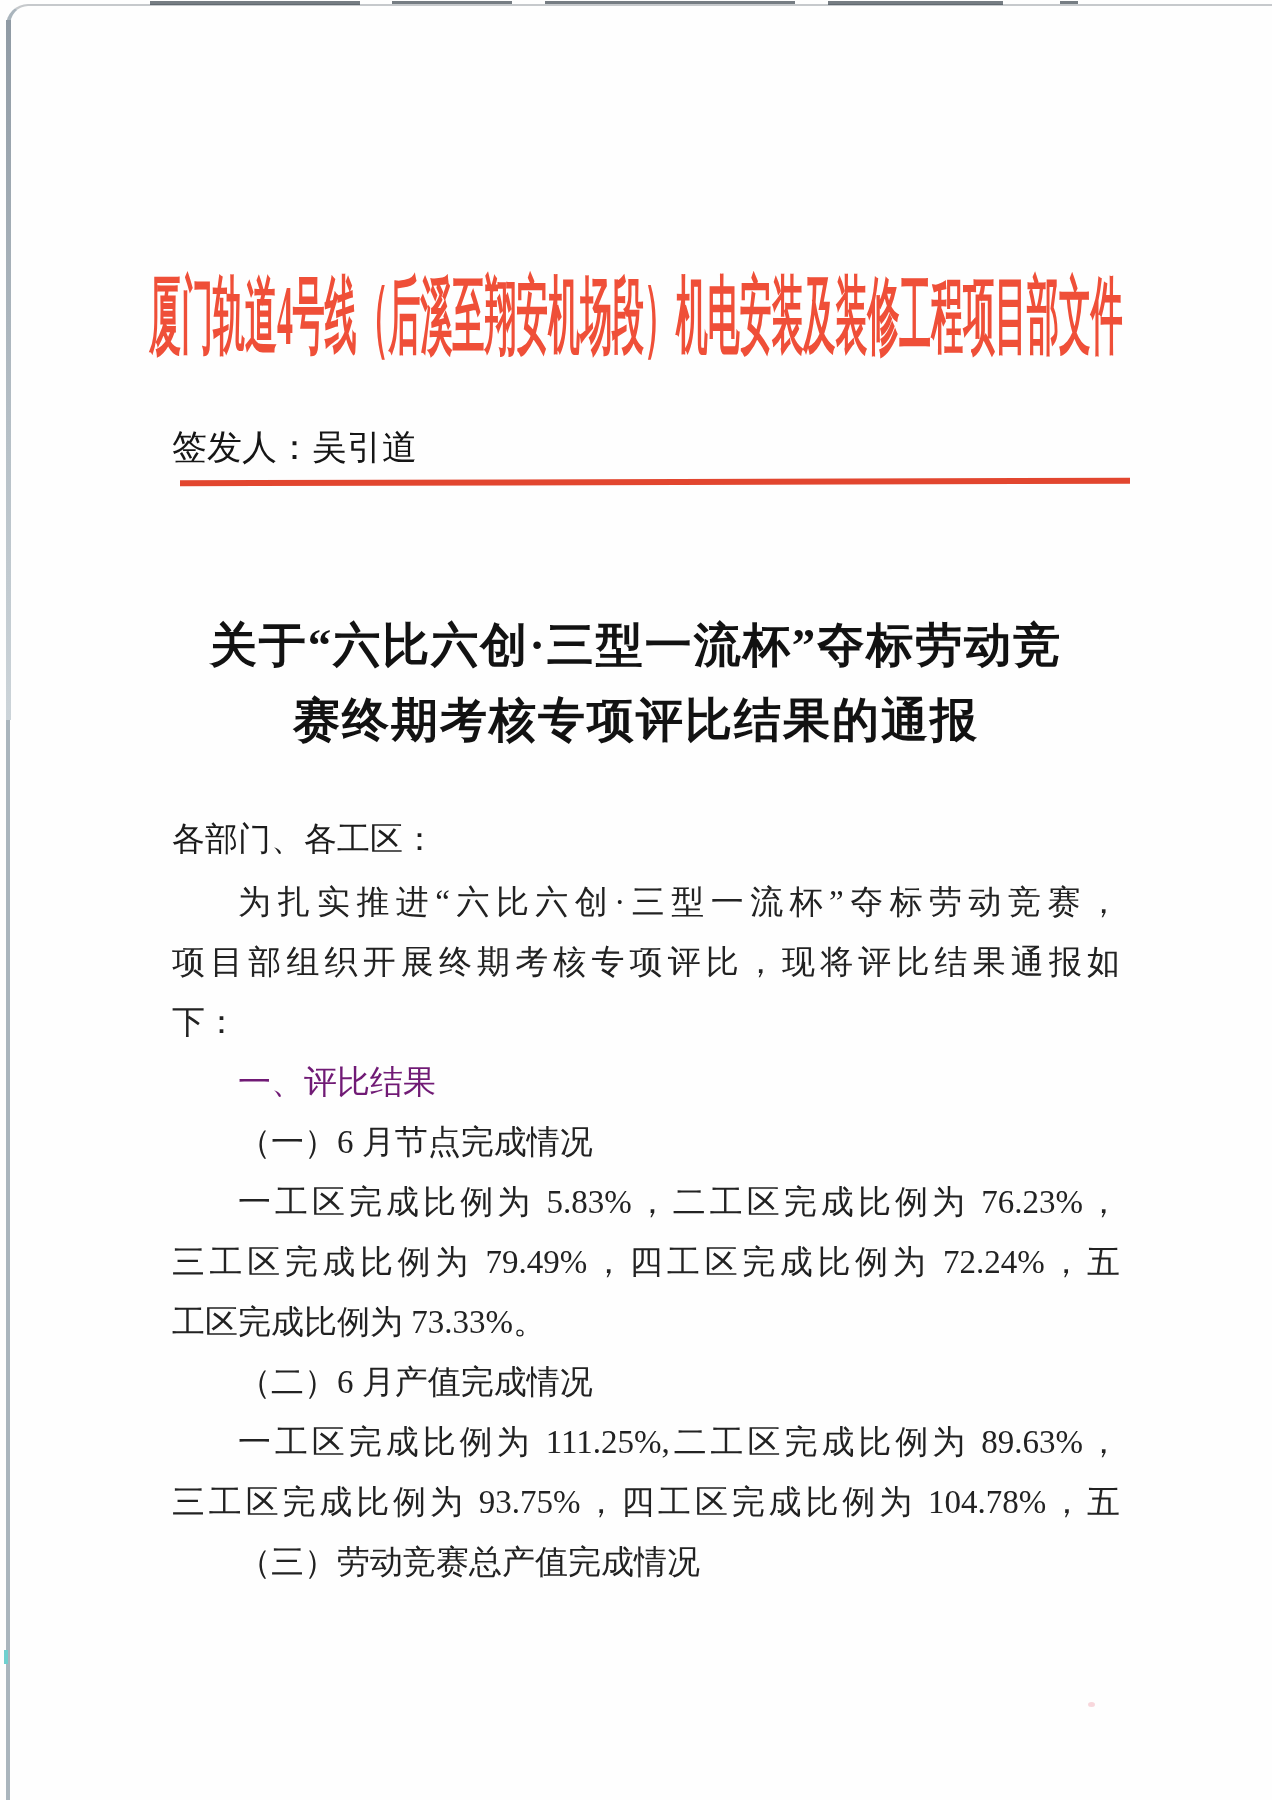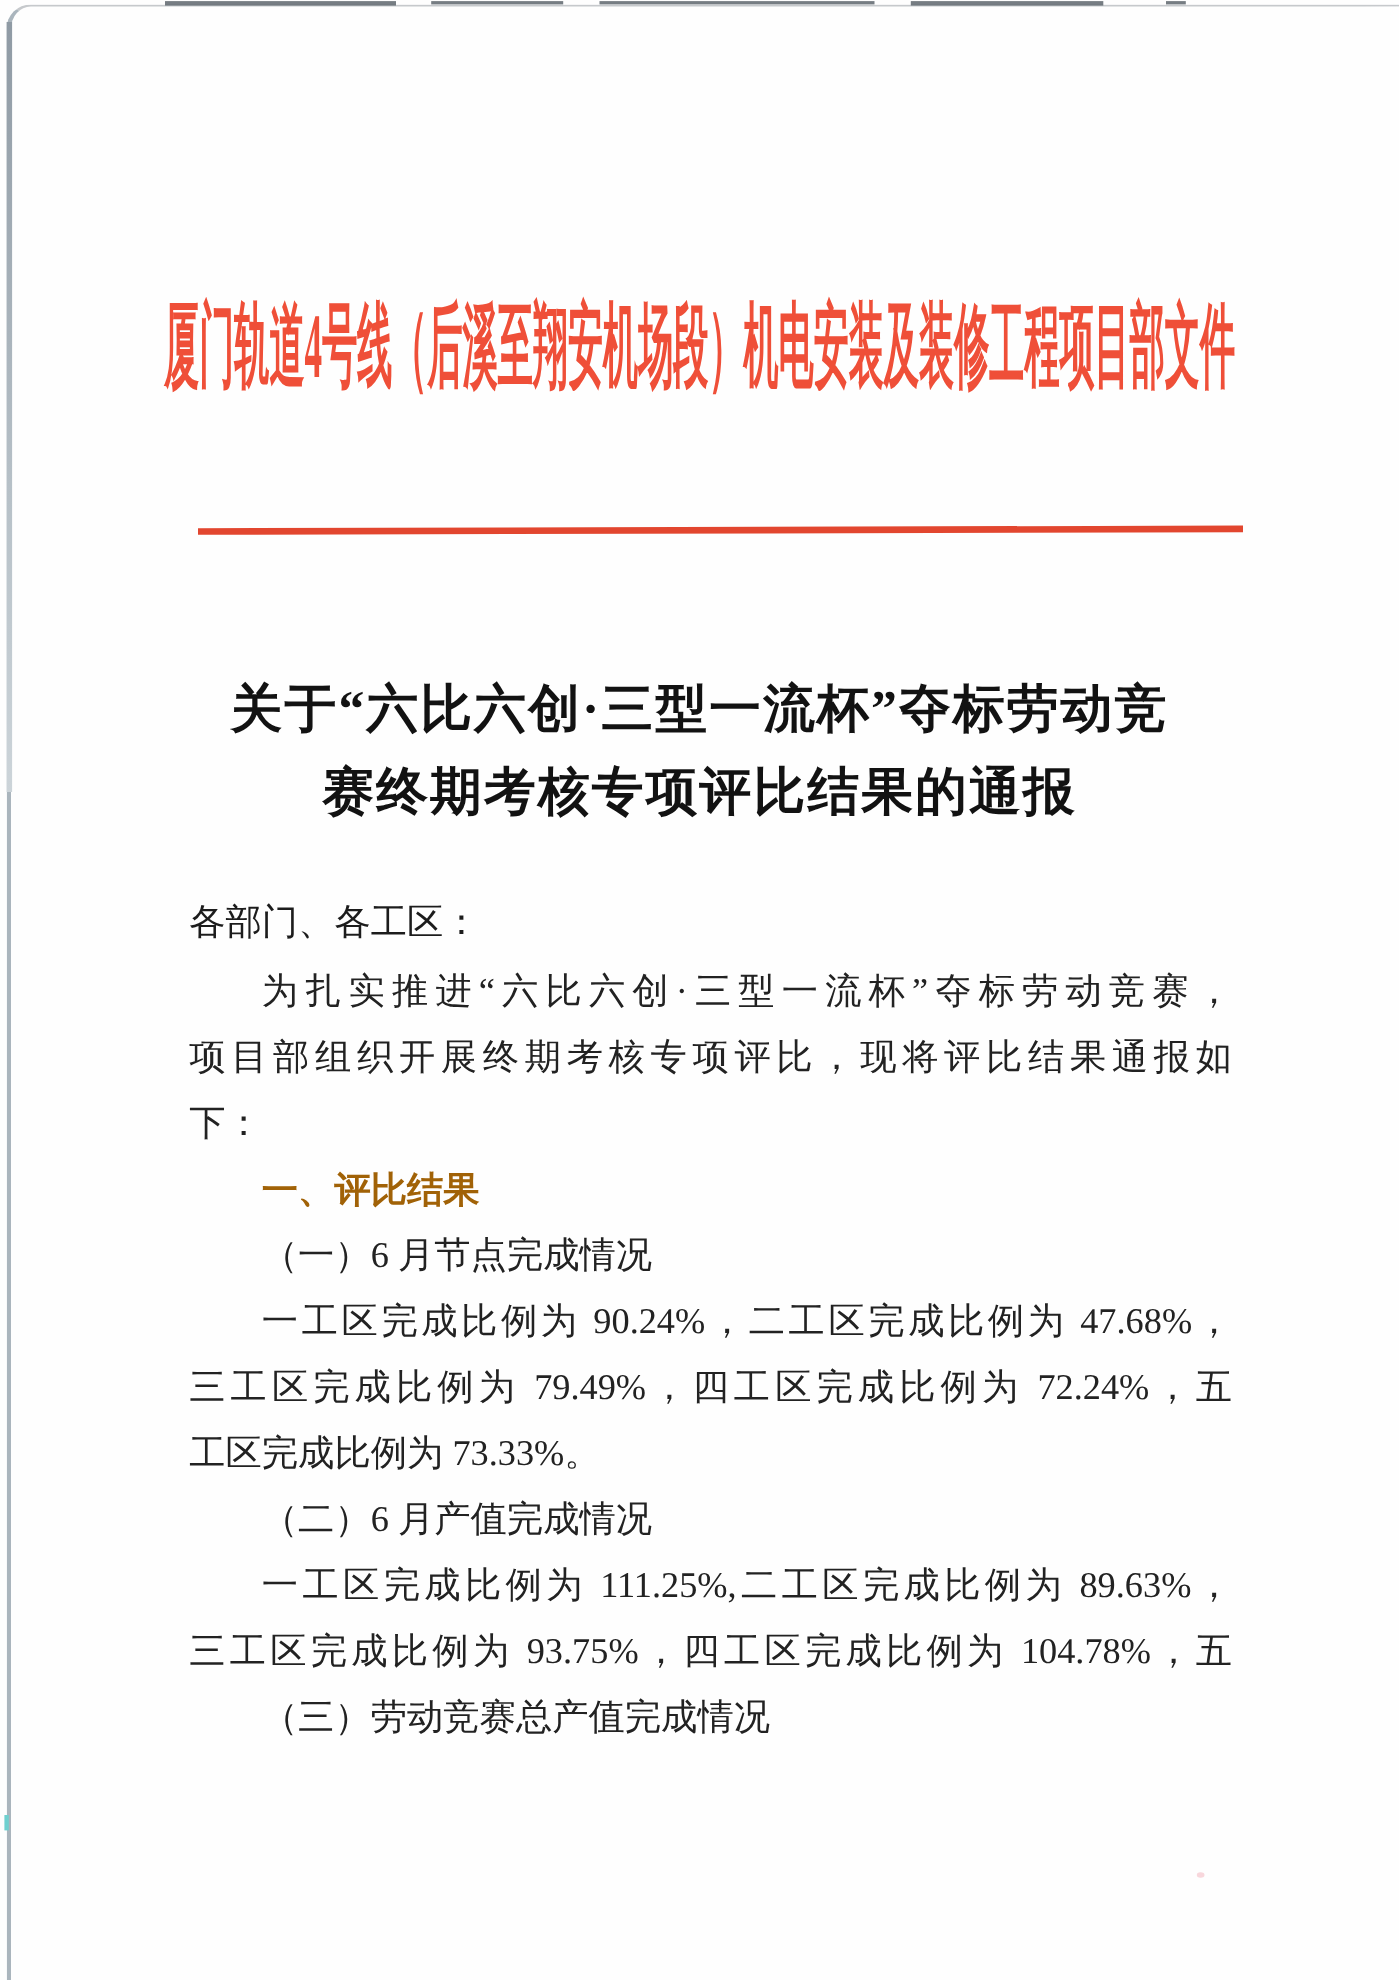--- a/index.html
+++ b/index.html
@@ -93,22 +93,22 @@
     position: absolute;
     top: 872px; left: 172px; width: 948px;
     font-size: 33px;
     color: #222222;
   }
   .line { line-height: 60px; white-space: nowrap; }
   .line.fill { white-space: normal; text-align: justify; text-align-last: justify; }
   .line.indent { text-indent: 66px; }
   .line.heading {
     font-family: "Liberation Sans", "DejaVu Sans", sans-serif;
-    font-weight: bold;
-    color: #a16207;
+    font-weight: normal;
+    color: #701a75;
   }
 </style>
 </head>
 <body>
 
 <div class="page">
 
   <div class="page-edge"></div>
   <div class="edge-shade"></div>
   <div class="artifact a1"></div>
@@ -117,38 +117,39 @@
   <div class="artifact a4"></div>
   <div class="artifact a5"></div>
   <div class="teal-tick"></div>
   <div class="speck"></div>
 
   <div class="banner" id="banner" style="color: rgb(239, 79, 56);">
     <span>厦门轨道4号线（后溪至翔安机场段）机电安装及装修工程项目部文件</span>
   </div>
 
   <div class="docnum-row">
+    <span>签发人：吴引道</span>
   </div>
 
   <div class="red-rule" id="red-rule" style="background: rgb(226, 70, 47);"></div>
 
   <div class="doc-title">
     <div>关于“六比六创·三型一流杯”夺标劳动竞</div>
     <div>赛终期考核专项评比结果的通报</div>
   </div>
 
   <div class="salutation">各部门、各工区：</div>
 
   <div class="body-block">
     <div class="line indent fill">为扎实推进“六比六创·三型一流杯”夺标劳动竞赛，</div>
     <div class="line fill">项目部组织开展终期考核专项评比，现将评比结果通报如</div>
     <div class="line">下：</div>
     <div class="line indent heading">一、评比结果</div>
     <div class="line indent">（一）6 月节点完成情况</div>
-    <div class="line indent fill">一工区完成比例为 90.24%，二工区完成比例为 47.68%，</div>
+    <div class="line indent fill">一工区完成比例为 5.83%，二工区完成比例为 76.23%，</div>
     <div class="line fill">三工区完成比例为 79.49%，四工区完成比例为 72.24%，五</div>
     <div class="line">工区完成比例为 73.33%。</div>
     <div class="line indent">（二）6 月产值完成情况</div>
     <div class="line indent fill">一工区完成比例为 111.25%,二工区完成比例为 89.63%，</div>
     <div class="line fill">三工区完成比例为 93.75%，四工区完成比例为 104.78%，五</div>
     <div class="line indent">（三）劳动竞赛总产值完成情况</div>
   </div>
 
 </div>
 

